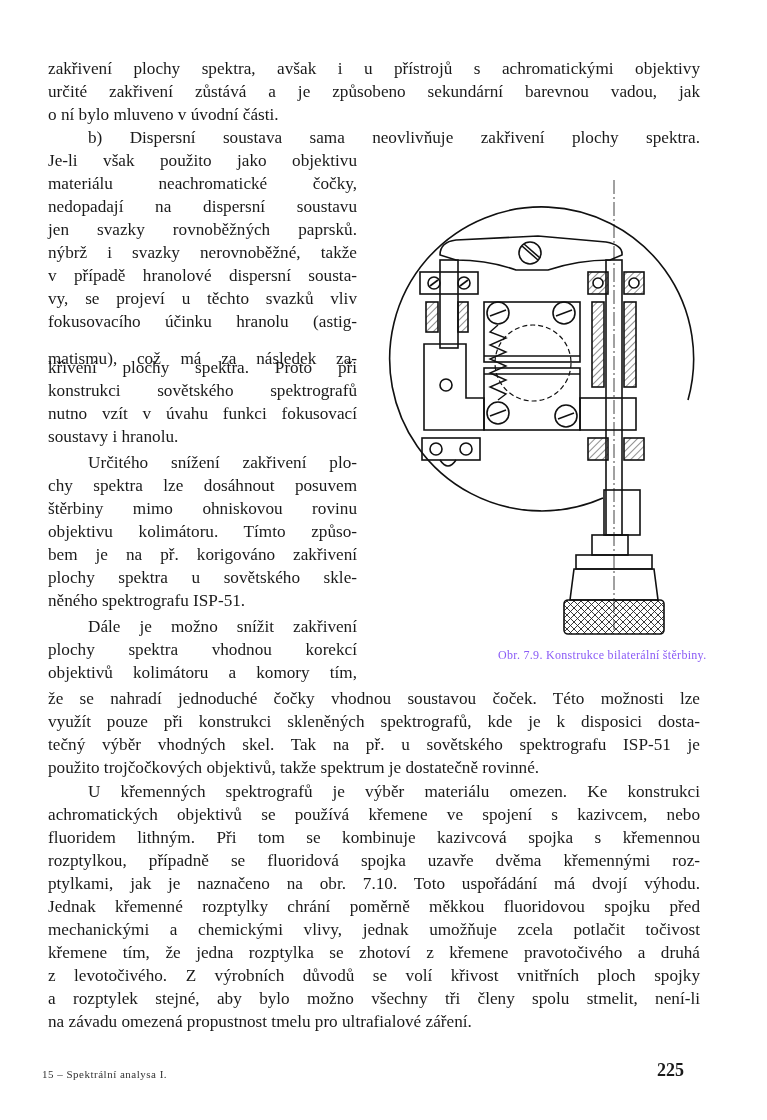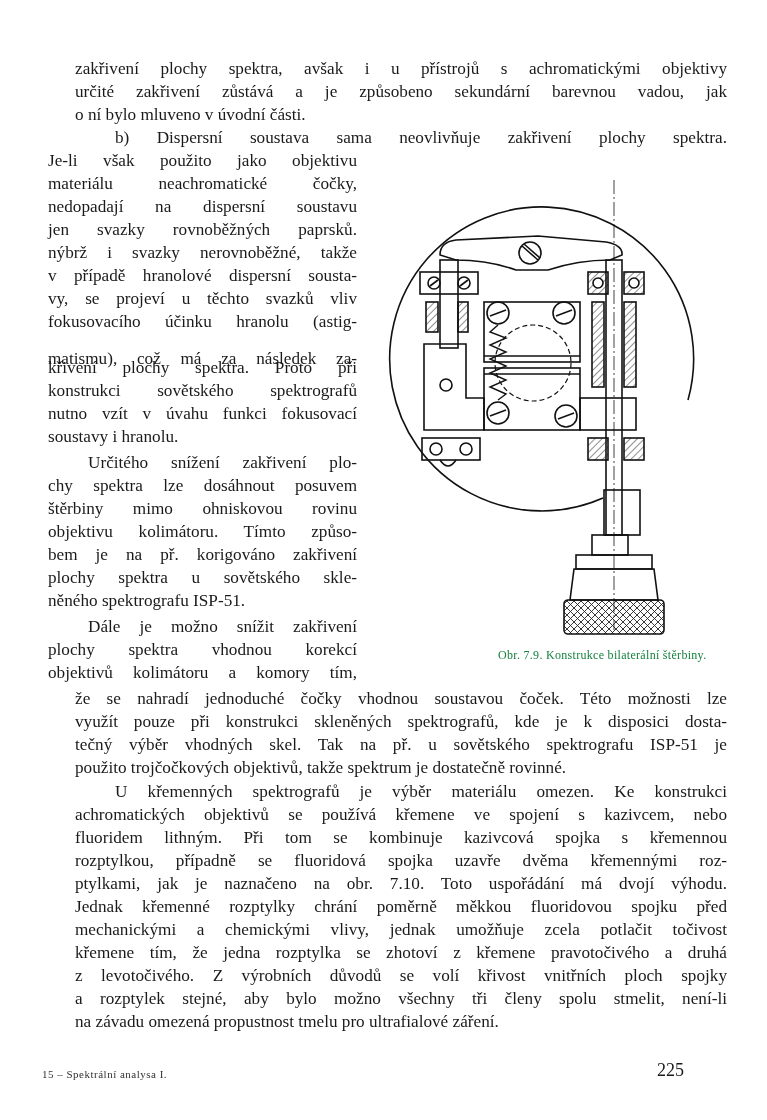--- a/index.html
+++ b/index.html
@@ -1,29 +1,29 @@
 <!DOCTYPE html>
 <html><head>
 <meta charset="utf-8">
 <style>
   html, body { margin: 0; padding: 0; background: #ffffff; }
   body { width: 767px; height: 1120px; position: relative; overflow: hidden;
          font-family: "Liberation Serif", "DejaVu Serif", serif; color: #1a1a1a; }
   .line { position: absolute; font-size: 17.2px; line-height: 22px; white-space: nowrap;
           text-align: justify; text-align-last: justify; }
-  .full { left: 48px; width: 652px; margin-left: 27px; }
+  .full { left: 48px; width: 652px; }
   .narrow { left: 48px; width: 309px; }
   .last { text-align-last: left; }
   .indent { padding-left: 40px; box-sizing: border-box; }
   .figure { position: absolute; left: 378px; top: 160px; width: 340px; height: 490px; }
-  .caption { position: absolute; left: 498px; top: 648px; font-size: 12px; color: #15803d;
+  .caption { position: absolute; left: 498px; top: 648px; font-size: 12px; color: #8b5cf6;
              letter-spacing: 0.3px; white-space: nowrap; }
   .footer-left { position: absolute; left: 42px; top: 1068px; font-size: 11px; color: #333;
                  letter-spacing: 0.5px; white-space: nowrap; }
-  .footer-right { position: absolute; left: 657px; top: 1060px; font-size: 18px; font-weight: normal; }
+  .footer-right { position: absolute; left: 657px; top: 1060px; font-size: 18px; font-weight: bold; }
 </style>
 </head>
 <body>
 
 <div class="line full" style="top:58px">zakřivení plochy spektra, avšak i u přístrojů s achromatickými objektivy</div>
 <div class="line full" style="top:81px">určité zakřivení zůstává a je způsobeno sekundární barevnou vadou, jak</div>
 <div class="line full last" style="top:104px">o ní bylo mluveno v úvodní části.</div>
 <div class="line full indent" style="top:127px">b) Dispersní soustava sama neovlivňuje zakřivení plochy spektra.</div>
 
 <div class="line narrow" style="top:150px">Je-li však použito jako objektivu</div>

